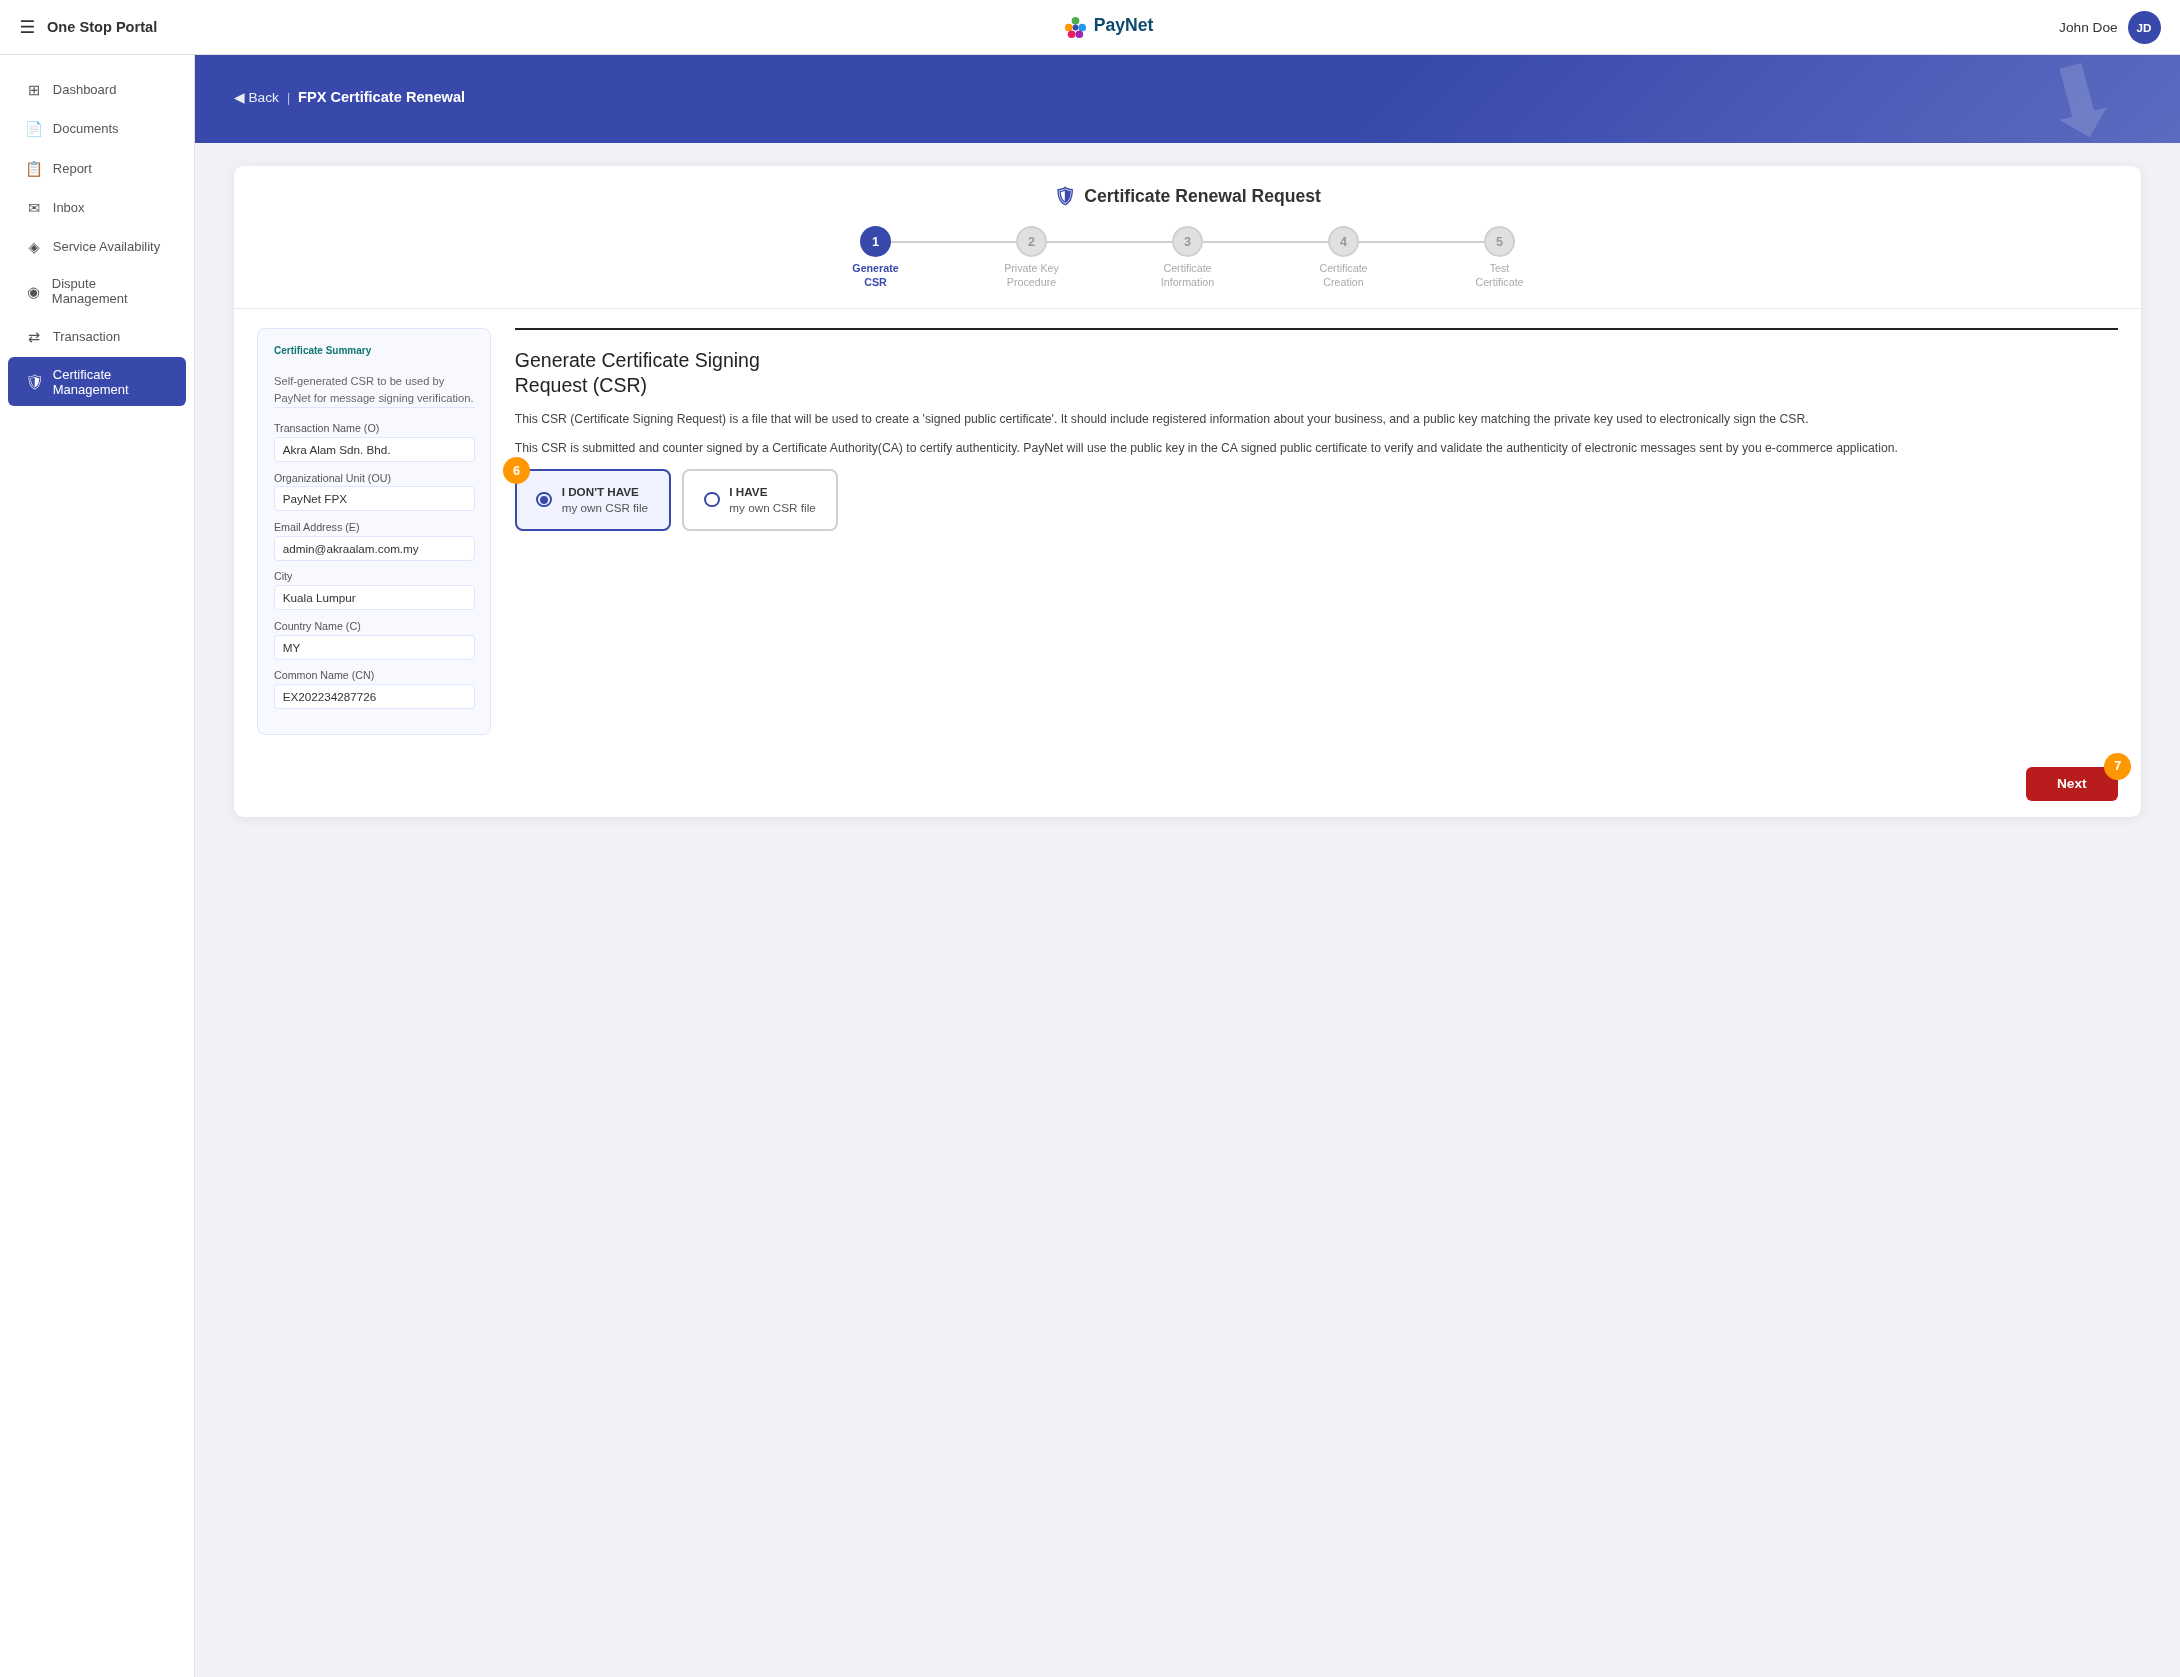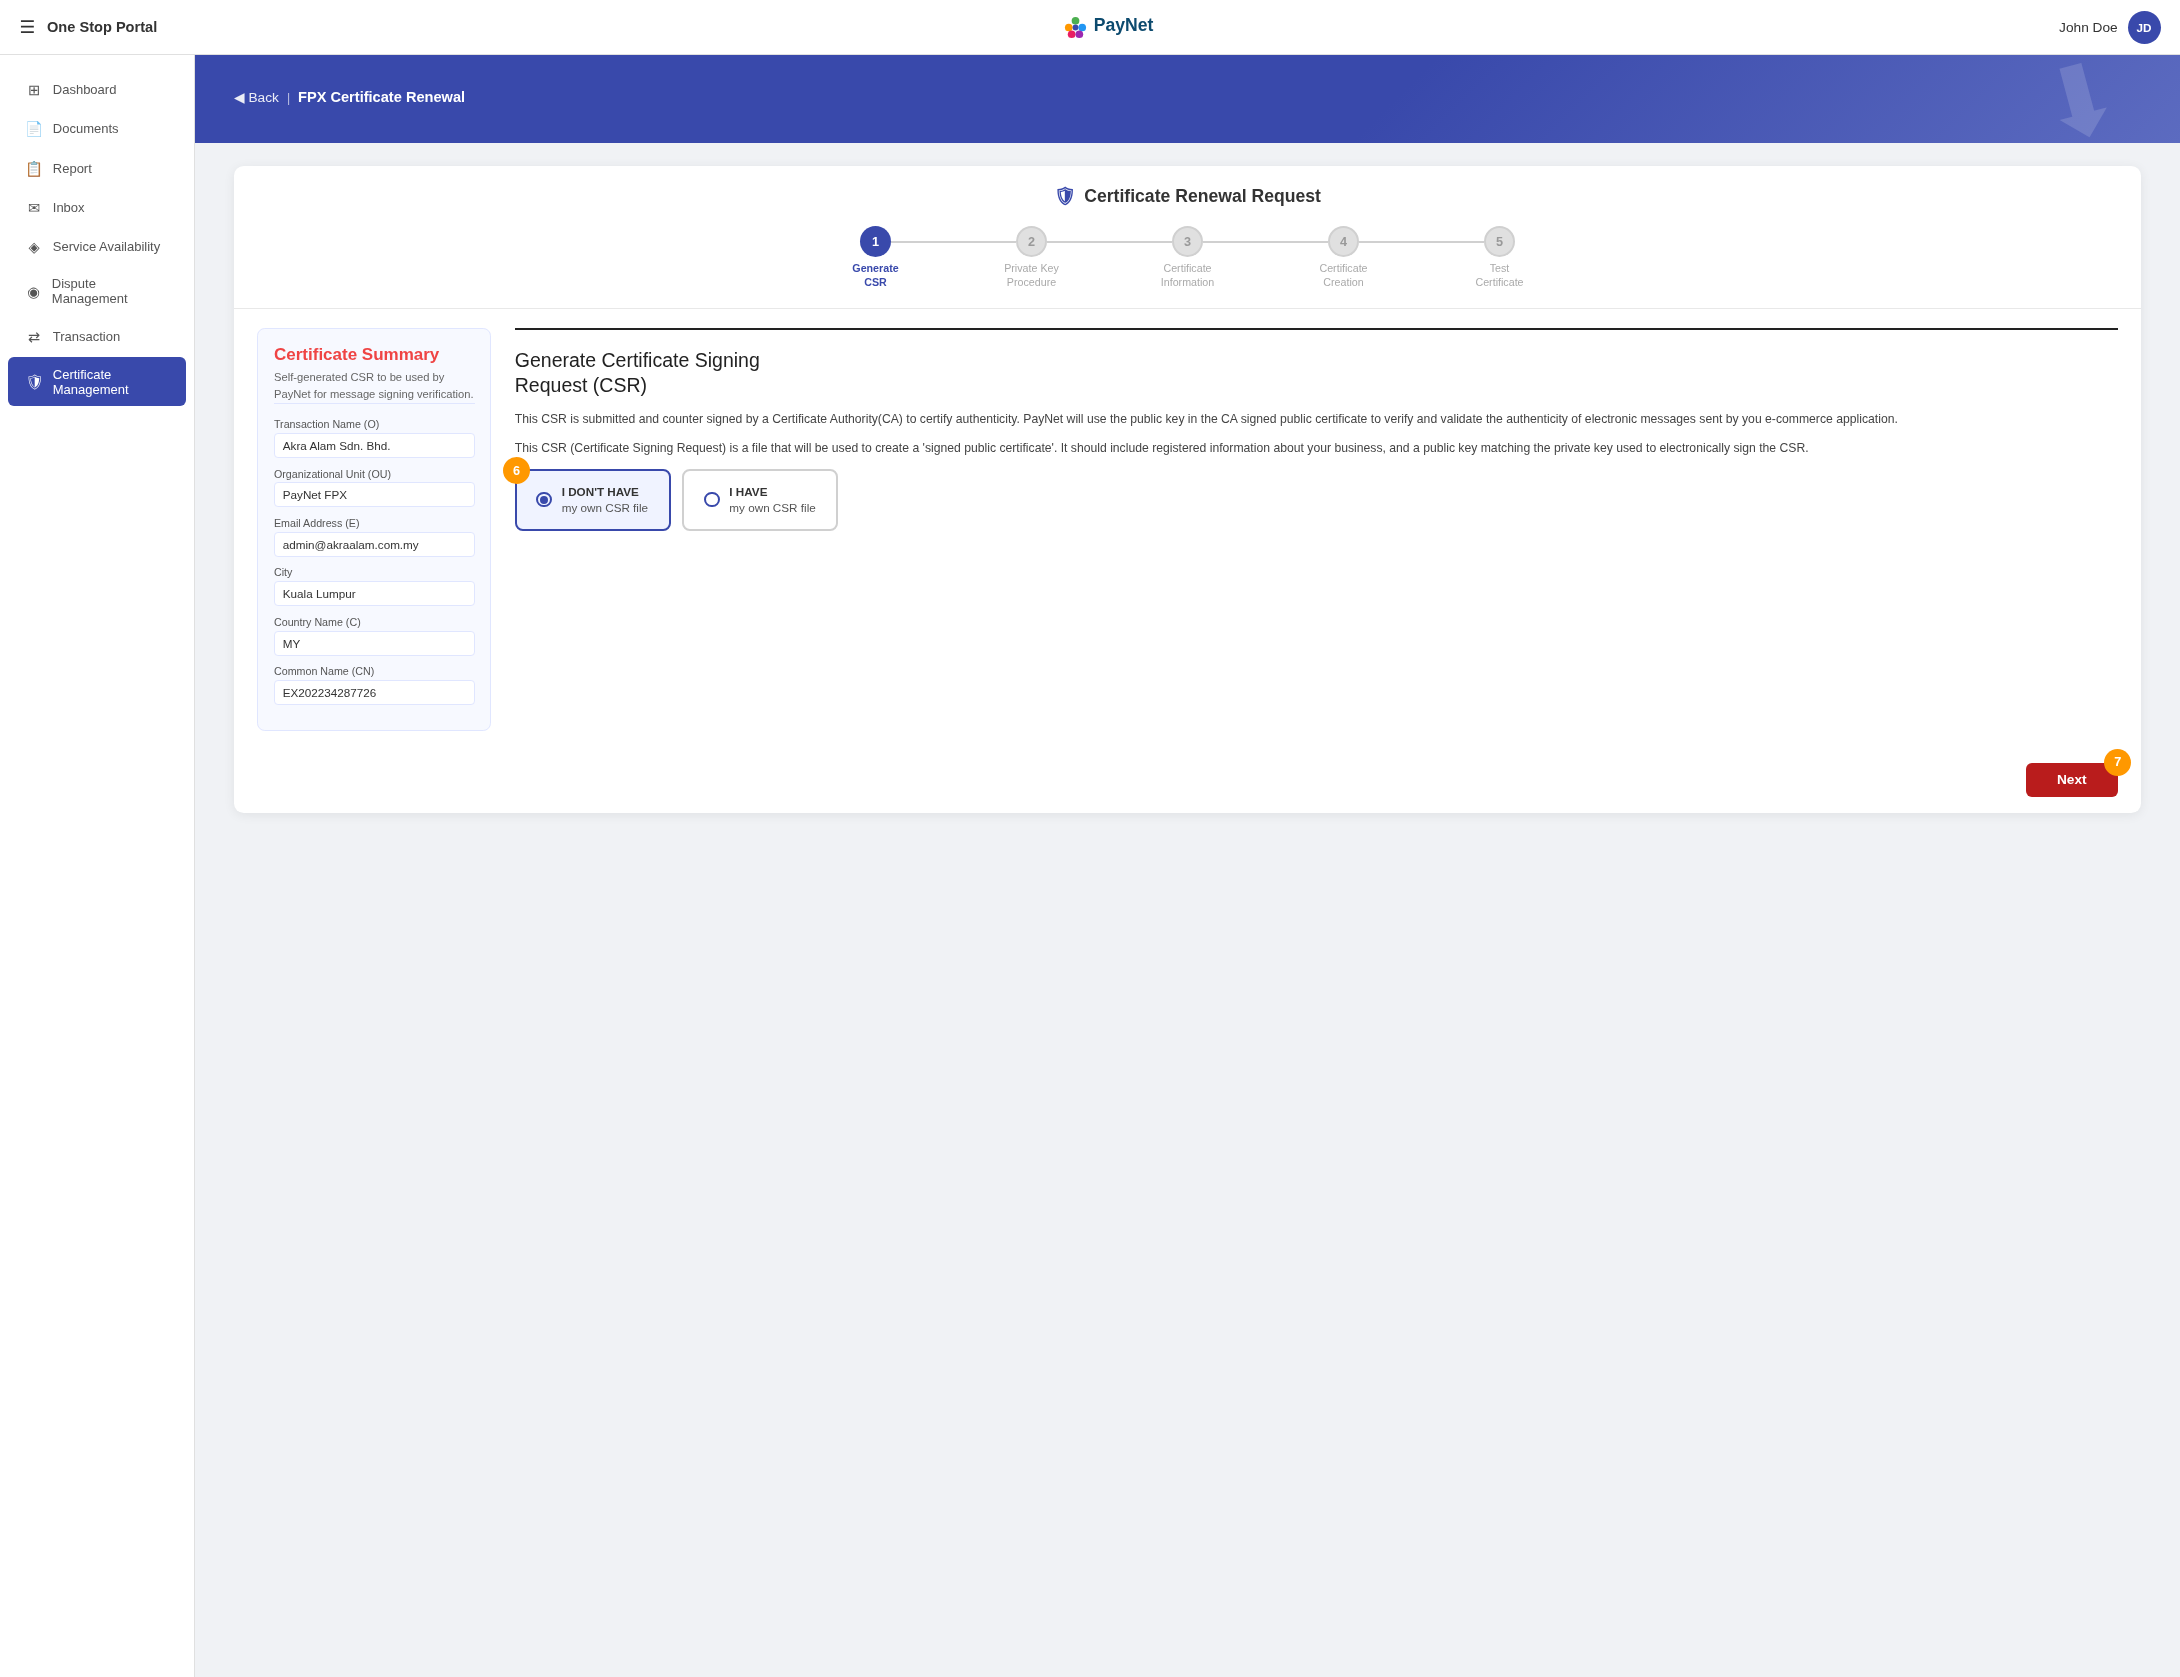--- a/index.html
+++ b/index.html
@@ -178,24 +178,24 @@
     
     .cert-summary {
       width: 234px;
       flex-shrink: 0;
       background: #f7f9ff;
       border: 1px solid #e0e6ff;
       border-radius: 7.8px;
       padding: 15.6px;
     }
     .cert-summary-title {
-      font-size: 17px;
+      font-size: 10px;
       font-weight: 700;
-      color: #ef4444;
-      margin-bottom: 4px;
+      color: #0f766e;
+      margin-bottom: 17px;
     }
     .cert-summary-desc {
       font-size: 11.2px;
       color: #666;
       line-height: 1.5;
       margin-bottom: 13.7px;
       border-bottom: 1px solid #e0e6ff;
       padding-bottom: 1px;
     }
     .summary-field { margin-bottom: 9.8px; }
@@ -447,22 +447,22 @@
                 <div class="summary-field">
     <div class="summary-label">Common Name (CN)</div>
     <div class="summary-value">EX202234287726</div>
   </div>
               </div>
           </div>
 
           <div class="cert-content">
             <hr class="cert-content-divider">
             <div class="generate-title" id="gen-title">Generate Certificate Signing<br>Request (CSR)</div>
+            <p class="generate-desc">This CSR (Certificate Signing Request) is a file that will be used to create a 'signed public certificate'. It should include registered information about your business, and a public key matching the private key used to electronically sign the CSR.</p>
             <p class="generate-desc">This CSR is submitted and counter signed by a Certificate Authority(CA) to certify authenticity. PayNet will use the public key in the CA signed public certificate to verify and validate the authenticity of electronic messages sent by you e-commerce application.</p>
-            <p class="generate-desc">This CSR (Certificate Signing Request) is a file that will be used to create a 'signed public certificate'. It should include registered information about your business, and a public key matching the private key used to electronically sign the CSR.</p>
 
 
             <div class="csr-options" id="csr-options-container">
                 <div class="csr-option selected" style="position: relative;">
     <div class="badge-orange badge-6">6</div>
     <div class="radio-circle"></div>
     <div class="option-text">
       <div>I DON'T HAVE</div>
       <div class="sub">my own CSR file</div>
     </div>

